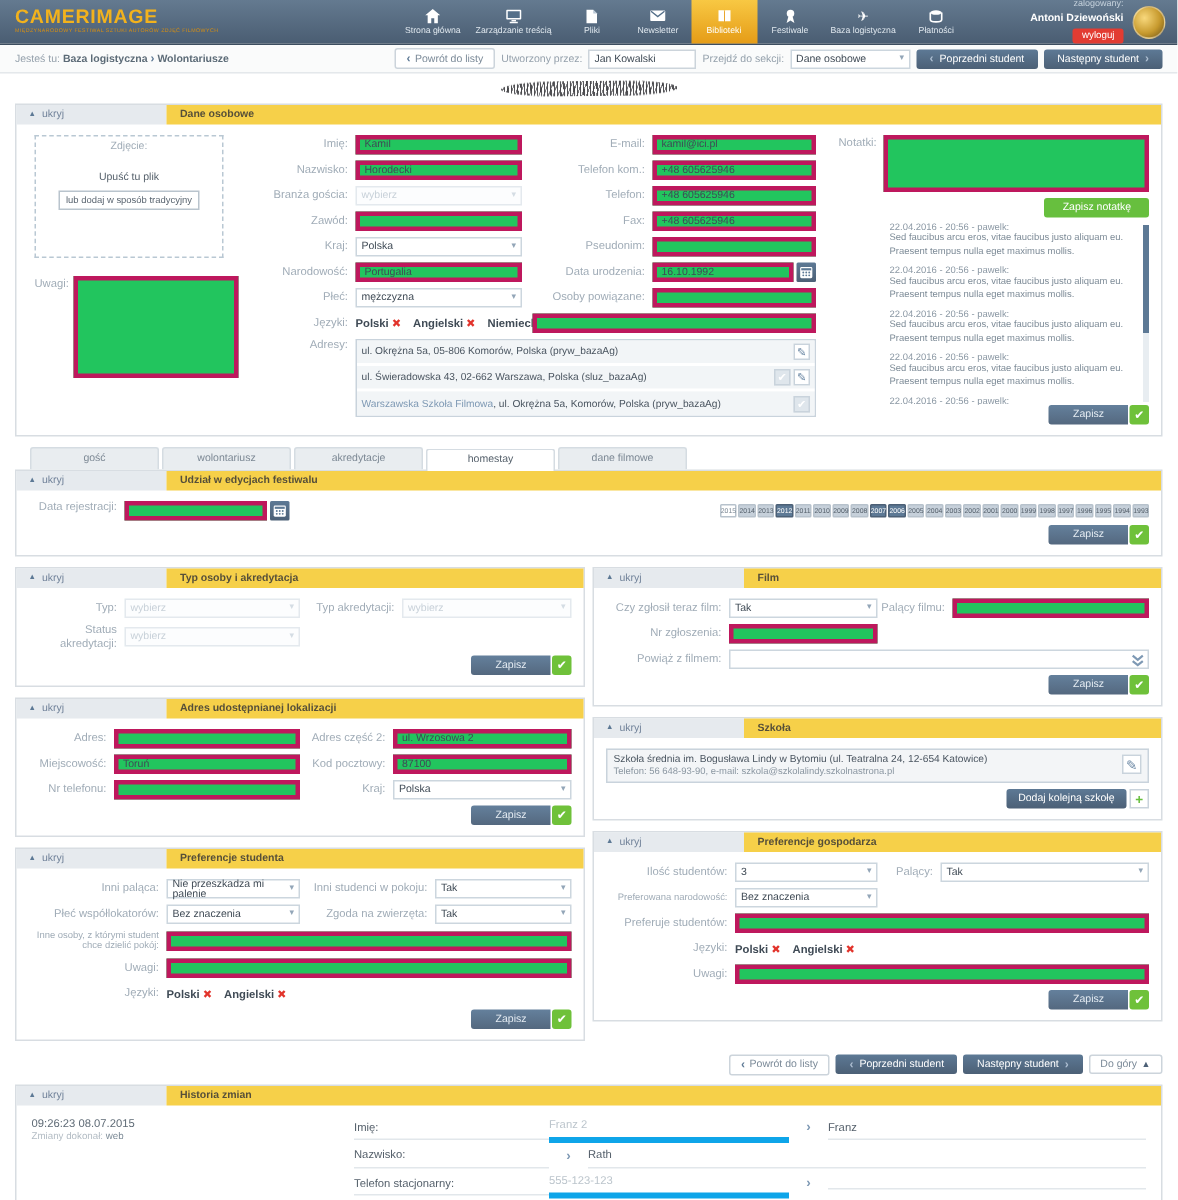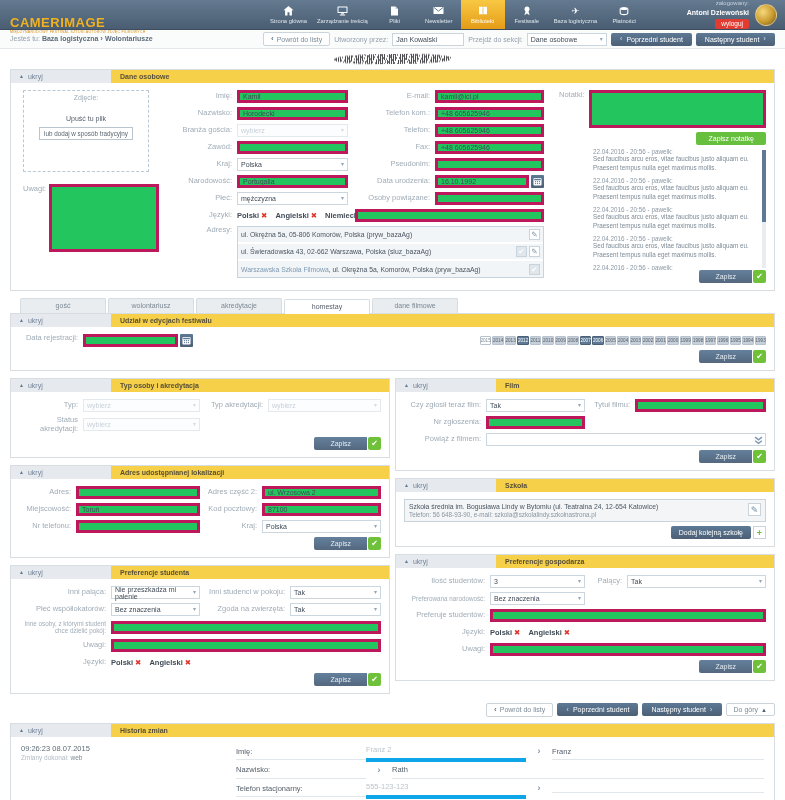--- a/index.html
+++ b/index.html
@@ -1,19 +1,19 @@
 <!DOCTYPE html>
 <html><head>
 <meta charset="utf-8">
 <style>
   *{box-sizing:border-box;margin:0;padding:0}
   body{width:785px;font-family:"Liberation Sans","DejaVu Sans",sans-serif;font-size:7.5px;color:#4a5560;background:#fff}
   
   .hdr{height:30px;background:linear-gradient(#647a90,#4a5d72);display:flex;align-items:stretch;border-bottom:1px solid #3c4d5f}
-  .logo{padding:16px 0 0 10px;width:265px}
+  .logo{padding:4px 0 0 10px;width:265px}
   .logo-main{color:#f2b21d;font-weight:bold;font-size:13px;letter-spacing:.5px;line-height:13px}
   .logo-sub{color:#d98f10;font-size:3.5px;letter-spacing:.3px;white-space:nowrap;margin-top:1px}
   .nav{display:flex}
   .nav-item{min-width:44px;display:flex;flex-direction:column;align-items:center;justify-content:center;gap:2px;color:#dfe7ee;font-size:5.8px;padding:2px 5px;text-align:center;cursor:pointer}
   .nav-item.active{background:linear-gradient(#f8c843,#e59c17);color:#fff}
   .nav-ic{height:11px;display:flex;align-items:center;justify-content:center}
   .nav-ic svg{display:block}
   .plane-g{font-size:9px;color:#fff;line-height:10px}
   .user{margin-left:auto;display:flex;align-items:center;gap:6px;padding-right:8px}
   .user-meta{text-align:right;font-size:6px;color:#c5d1dc;line-height:1.3}
@@ -652,21 +652,21 @@
       <div class="pbody">
         <div class="frow">
           <div class="half">
               <span class="flabel w82">Czy zgłosił teraz film:</span>
               <span class="fv">
                 <span>Tak</span>
                 <span class="arr">▾</span>
               </span>
             </div>
           <div class="half">
-              <span class="flabel w48">Tytuł filmu:</span>
+              <span class="flabel w48">Palący filmu:</span>
               <input class="fi" value="" style="">
             </div>
         </div>
         <div class="frow">
           <div class="half">
               <span class="flabel w82">Nr zgłoszenia:</span>
               <input class="fi" value="" style="">
             </div>
         </div>
         <div class="frow">

